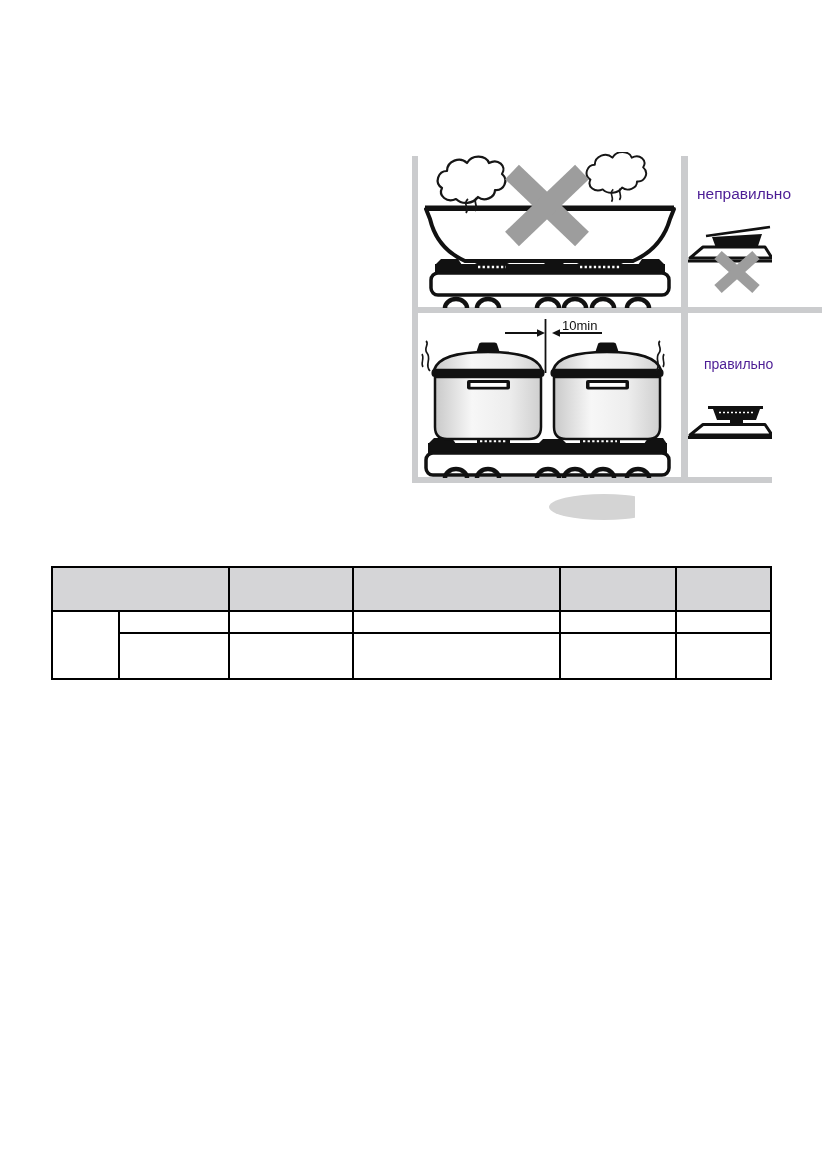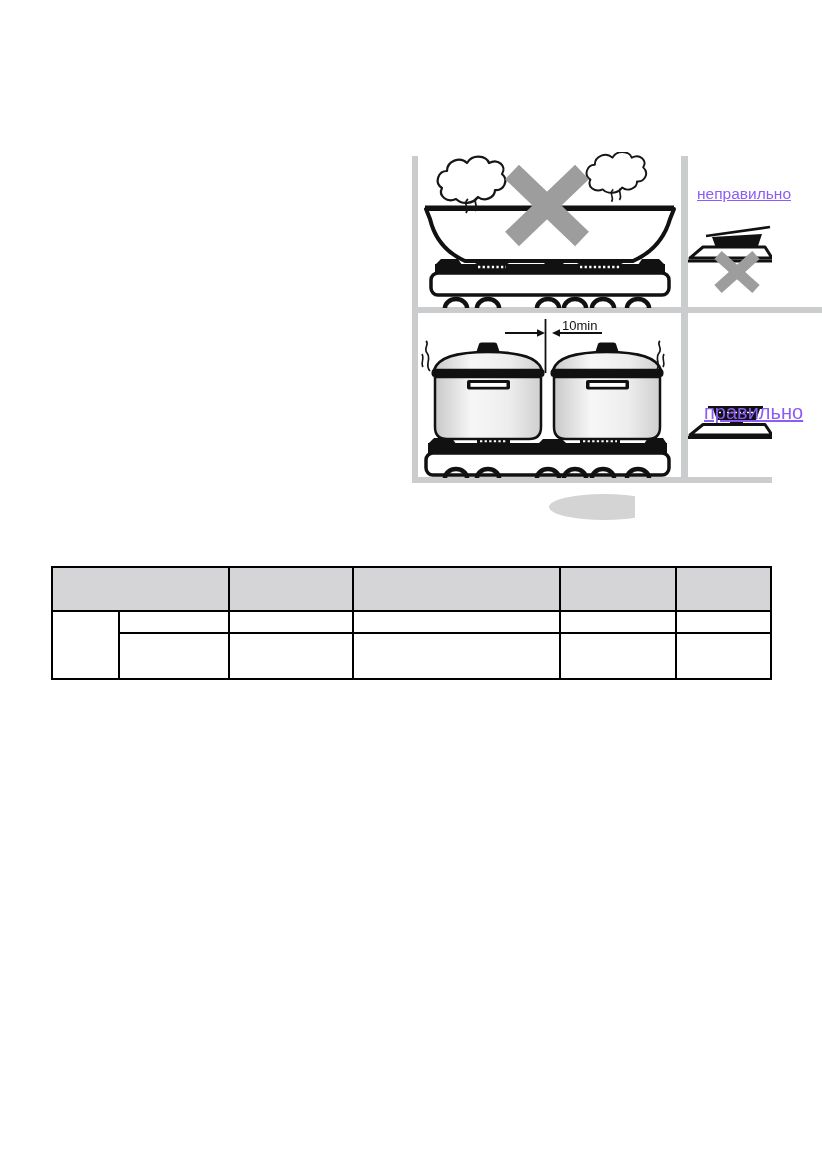--- a/index.html
+++ b/index.html
@@ -19,26 +19,25 @@
 
   .figure-svg{position:absolute;}
   #svg-top-left{left:412px;top:152px;}
   #svg-bottom-left{left:412px;top:313px;}
   #svg-icon-wrong{left:688px;top:225px;}
   #svg-icon-ok{left:688px;top:403px;}
 
   .fig-label{
     position:absolute;
     white-space:nowrap;
-    color:#8b5cf6;
+    color:#4c1d95;
     line-height:1.1;
-    text-decoration:underline;
   }
   #label-incorrect{left:697px;top:185px;font-size:15.5px;}
-  #label-correct {left:704px;top:357px;font-size:20px;margin-top:44px;}
+  #label-correct {left:704px;top:357px;font-size:14px;}
 
   #shadow-clip{position:absolute;left:549px;top:494px;width:86px;height:26px;overflow:hidden;}
   #shadow-clip .blob{width:110px;height:26px;border-radius:50%;background:#d4d4d4;}
 
   table.spec{
     position:absolute;left:51px;top:566px;
     width:719px;
     border-collapse:collapse;
     table-layout:fixed;
   }

